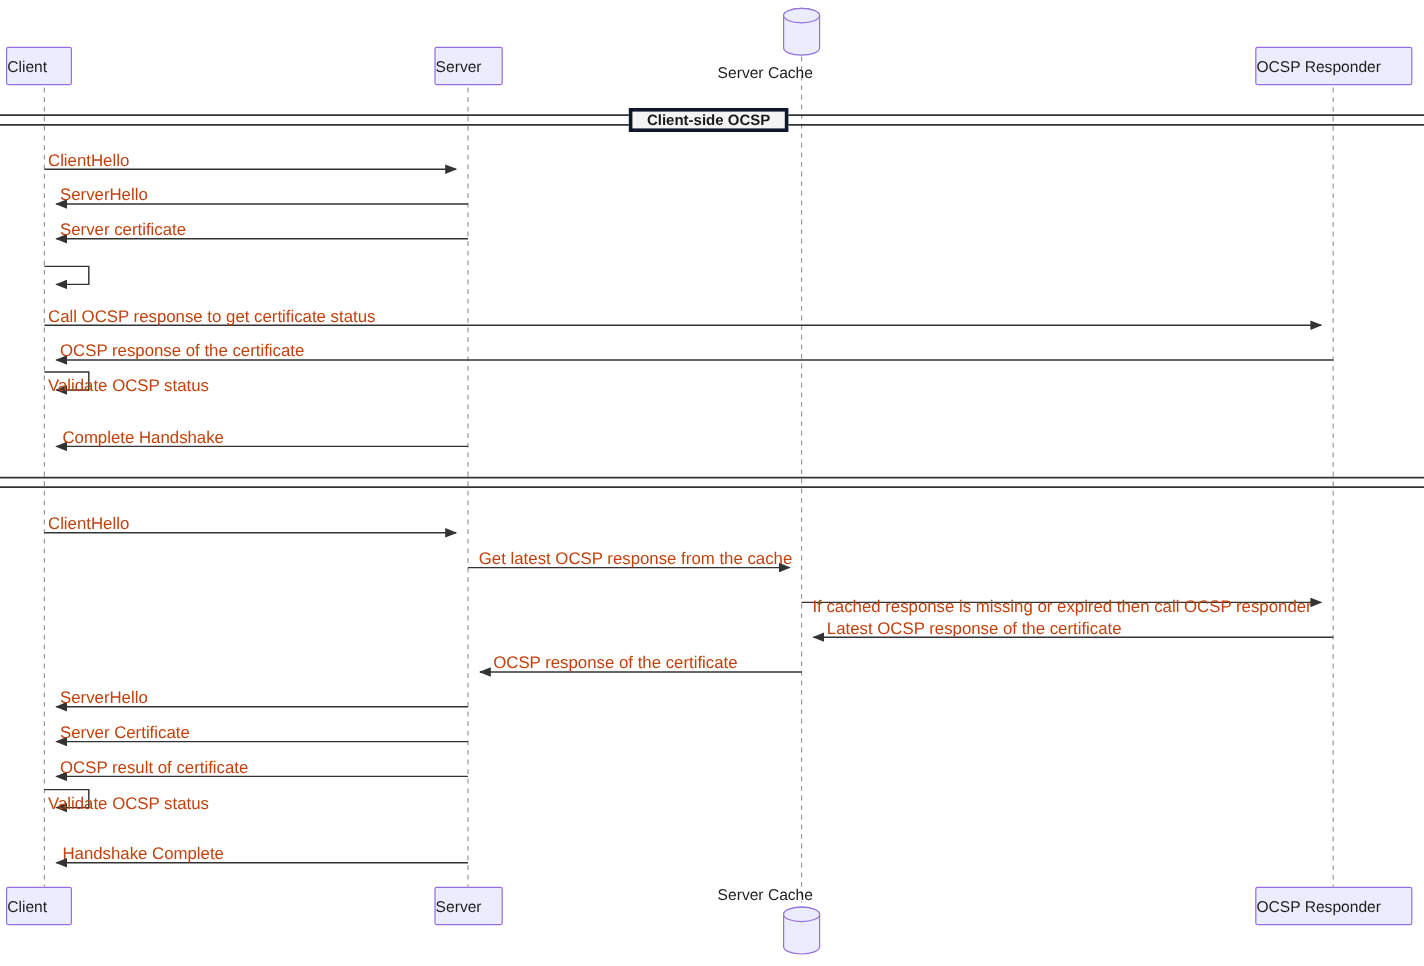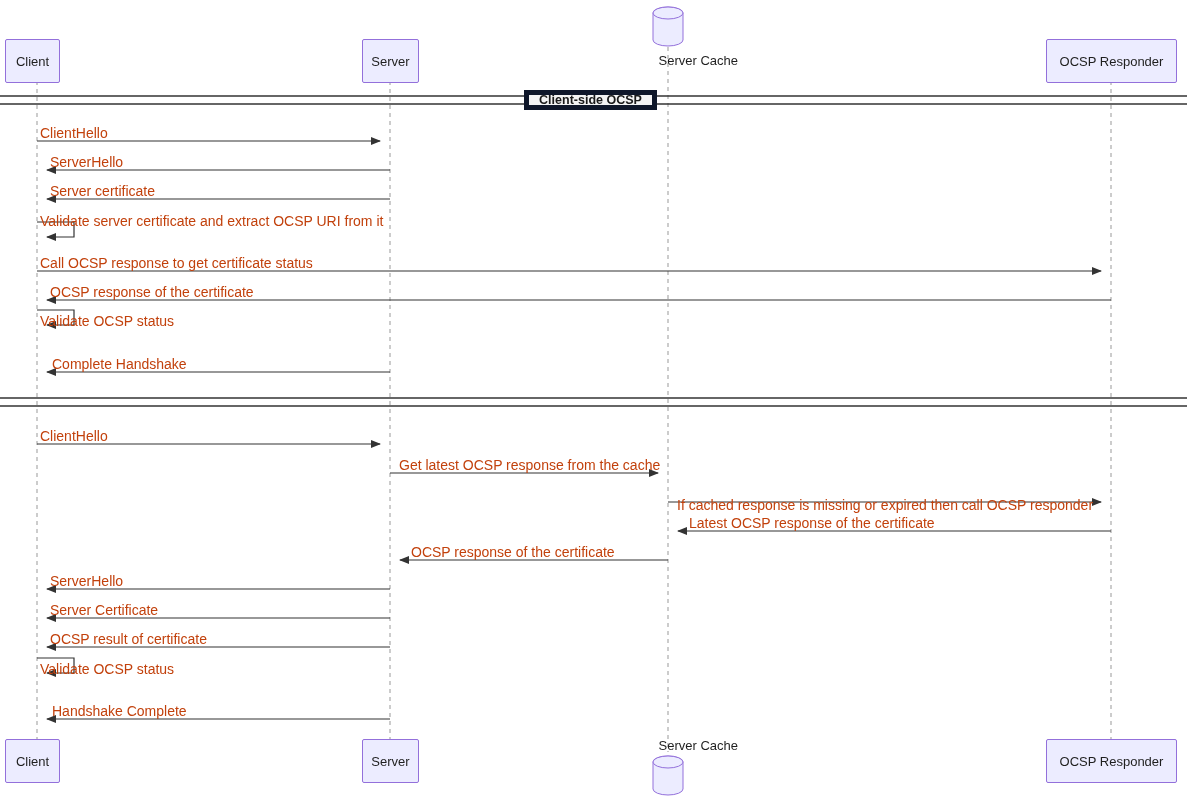--- a/index.html
+++ b/index.html
@@ -29,44 +29,44 @@
     position: absolute;
     box-sizing: border-box;
     background: #ECECFF;
     border: 1px solid #9370DB;
     border-radius: 2px;
     color: #1f1f1f;
     font-size: 13px;
     line-height: 1;
     display: flex;
     align-items: center;
-    justify-content: center;
-    height: 44px;
+    justify-content: flex-start;
+    height: 32px;
     white-space: nowrap;
   }
   .db-label {
     position: absolute;
     font-size: 13px;
     color: #1f1f1f;
     white-space: nowrap;
-    text-align: right;
+    text-align: left;
   }
   .msg-label {
     position: absolute;
     font-size: 14px;
     color: #c2410c;
     white-space: nowrap;
     background: transparent;
     line-height: 1;
   }
   .section-box {
     position: absolute;
     box-sizing: border-box;
     background: #f4f4f4;
-    border: 5px solid #0f172a;
+    border: 3px solid #0f172a;
     font-size: 12.5px;
     font-weight: bold;
     color: #1a1a1a;
     display: flex;
     align-items: center;
     justify-content: center;
     height: 20px;
     white-space: nowrap;
   }
 </style>
@@ -169,23 +169,20 @@
 
   <div class="msg-label" style="left:40px; top:126px;">
     <span>ClientHello</span>
   </div>
   <div class="msg-label" style="left:50px; top:155px;">
     <span>ServerHello</span>
   </div>
   <div class="msg-label" style="left:50px; top:184px;">
     <span>Server certificate</span>
   </div>
-  <div class="msg-label" style="left:40px; top:214px;">
-    <span>Validate server certificate and extract OCSP URI from it</span>
-  </div>
   <div class="msg-label" style="left:40px; top:256px;">
     <span>Call OCSP response to get certificate status</span>
   </div>
   <div class="msg-label" style="left:50px; top:285px;">
     <span>OCSP response of the certificate</span>
   </div>
   <div class="msg-label" style="left:40px; top:314px;">
     <span>Validate OCSP status</span>
   </div>
   <div class="msg-label" style="left:52px; top:357px;">

